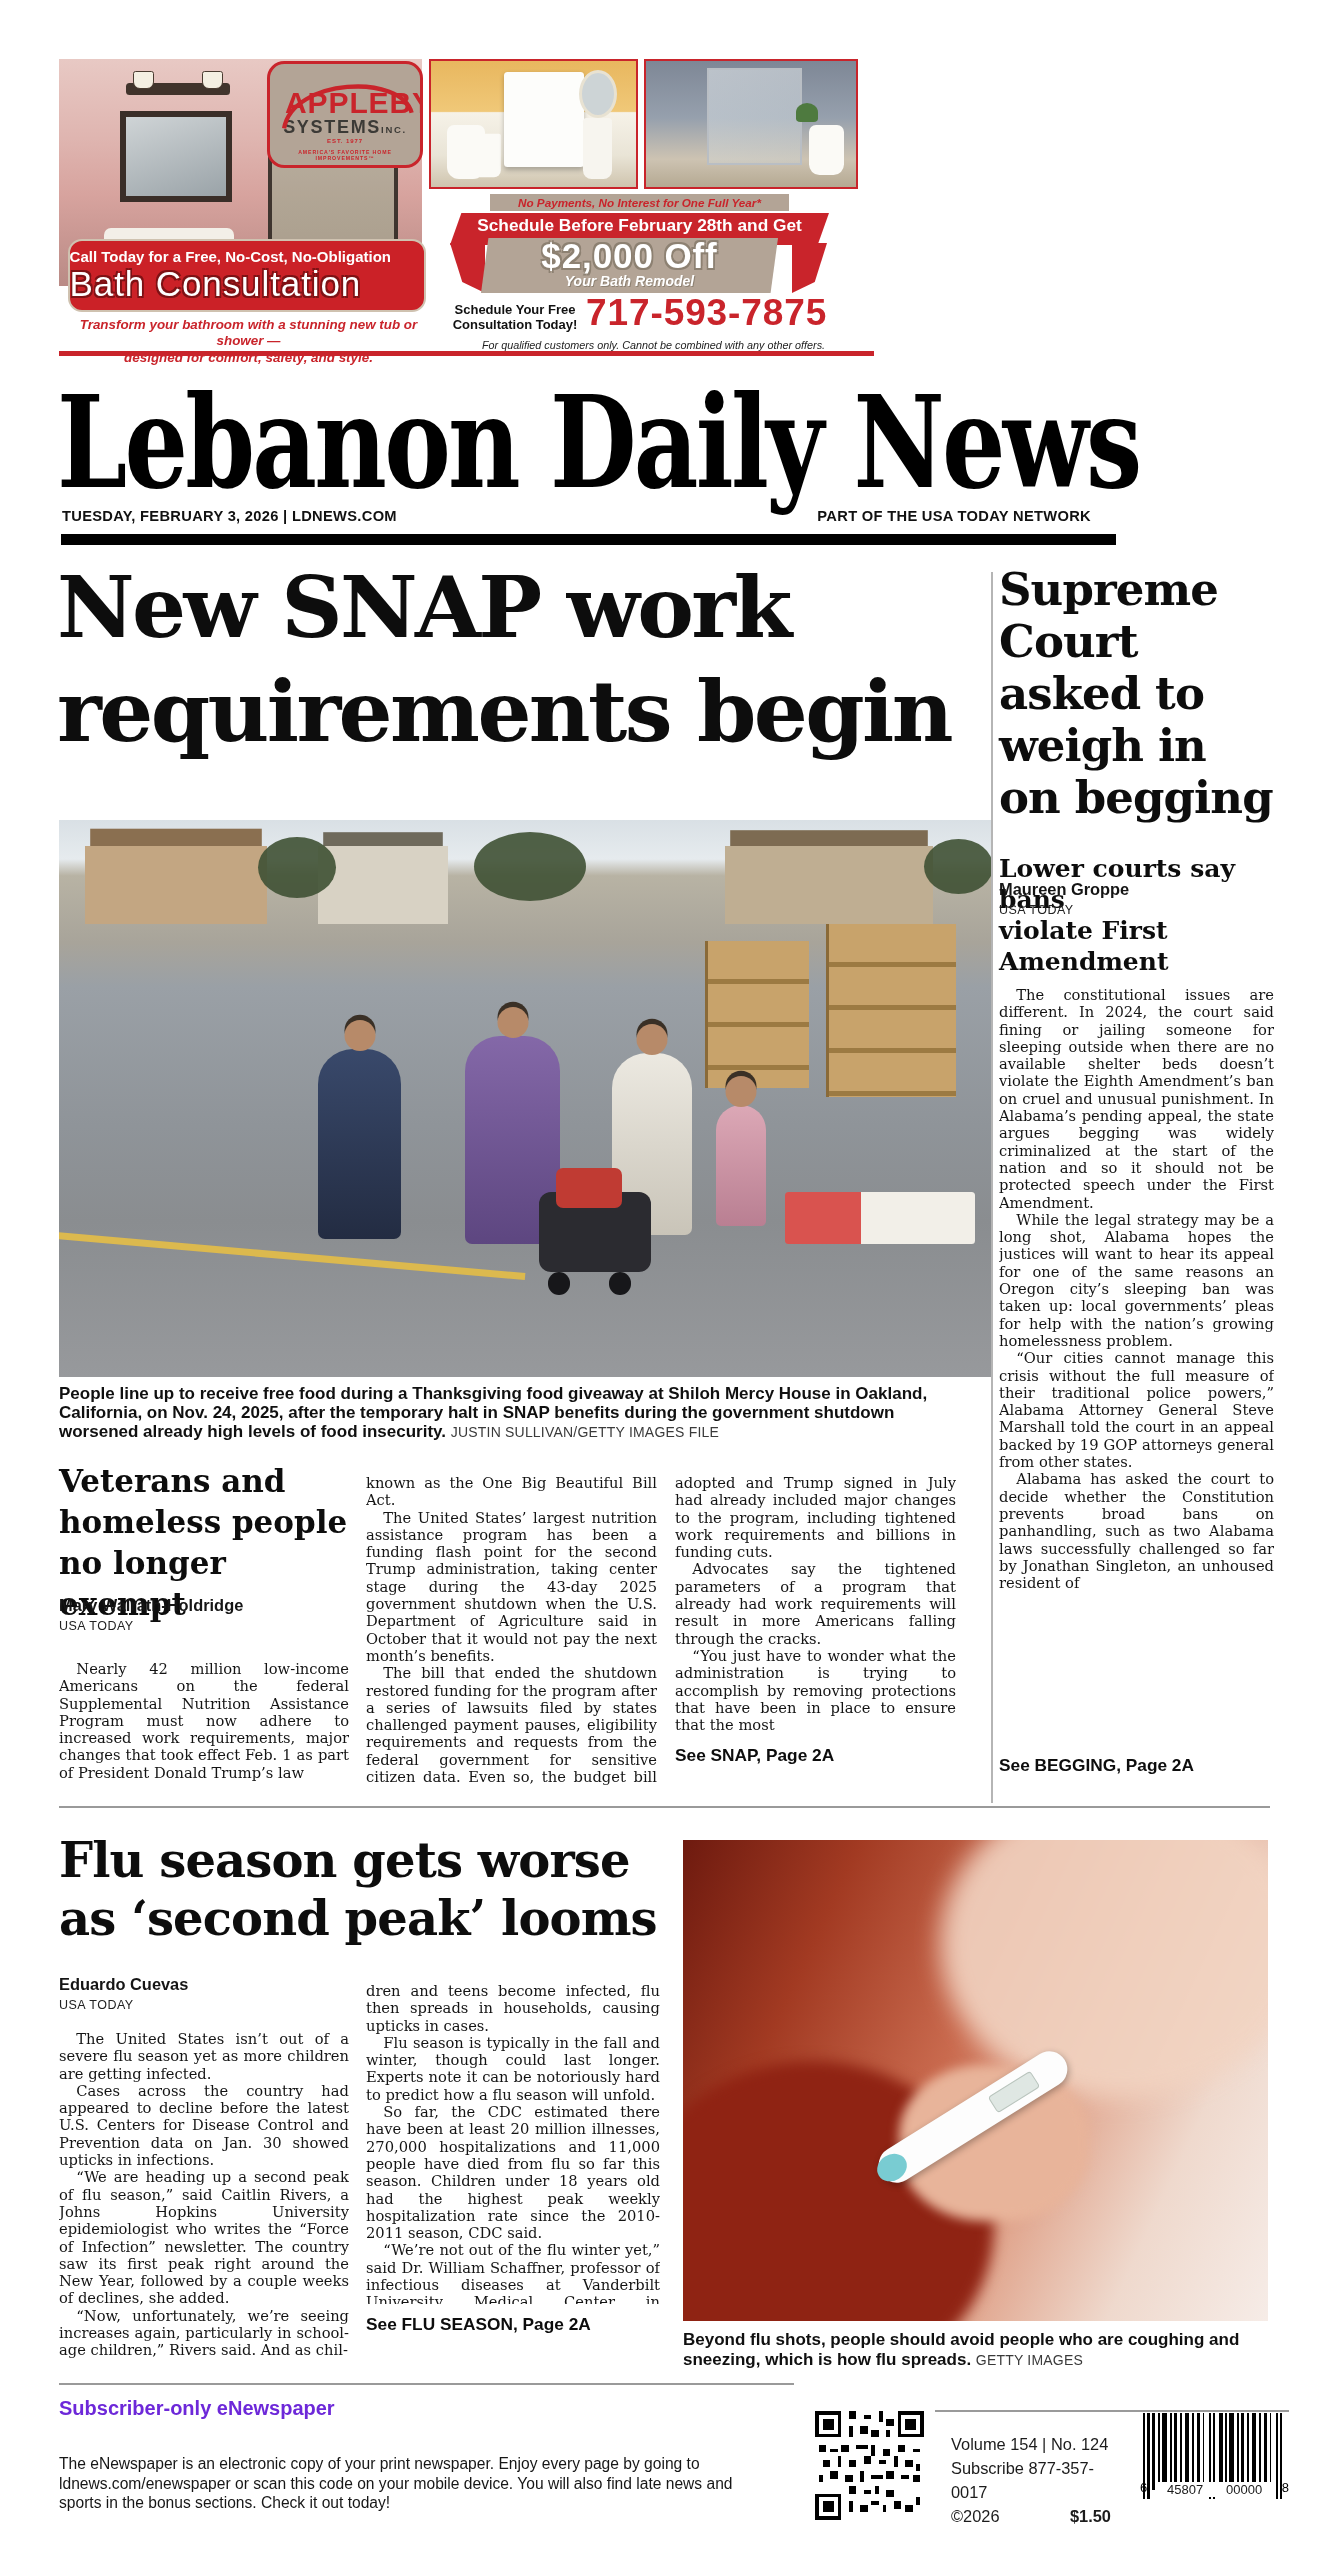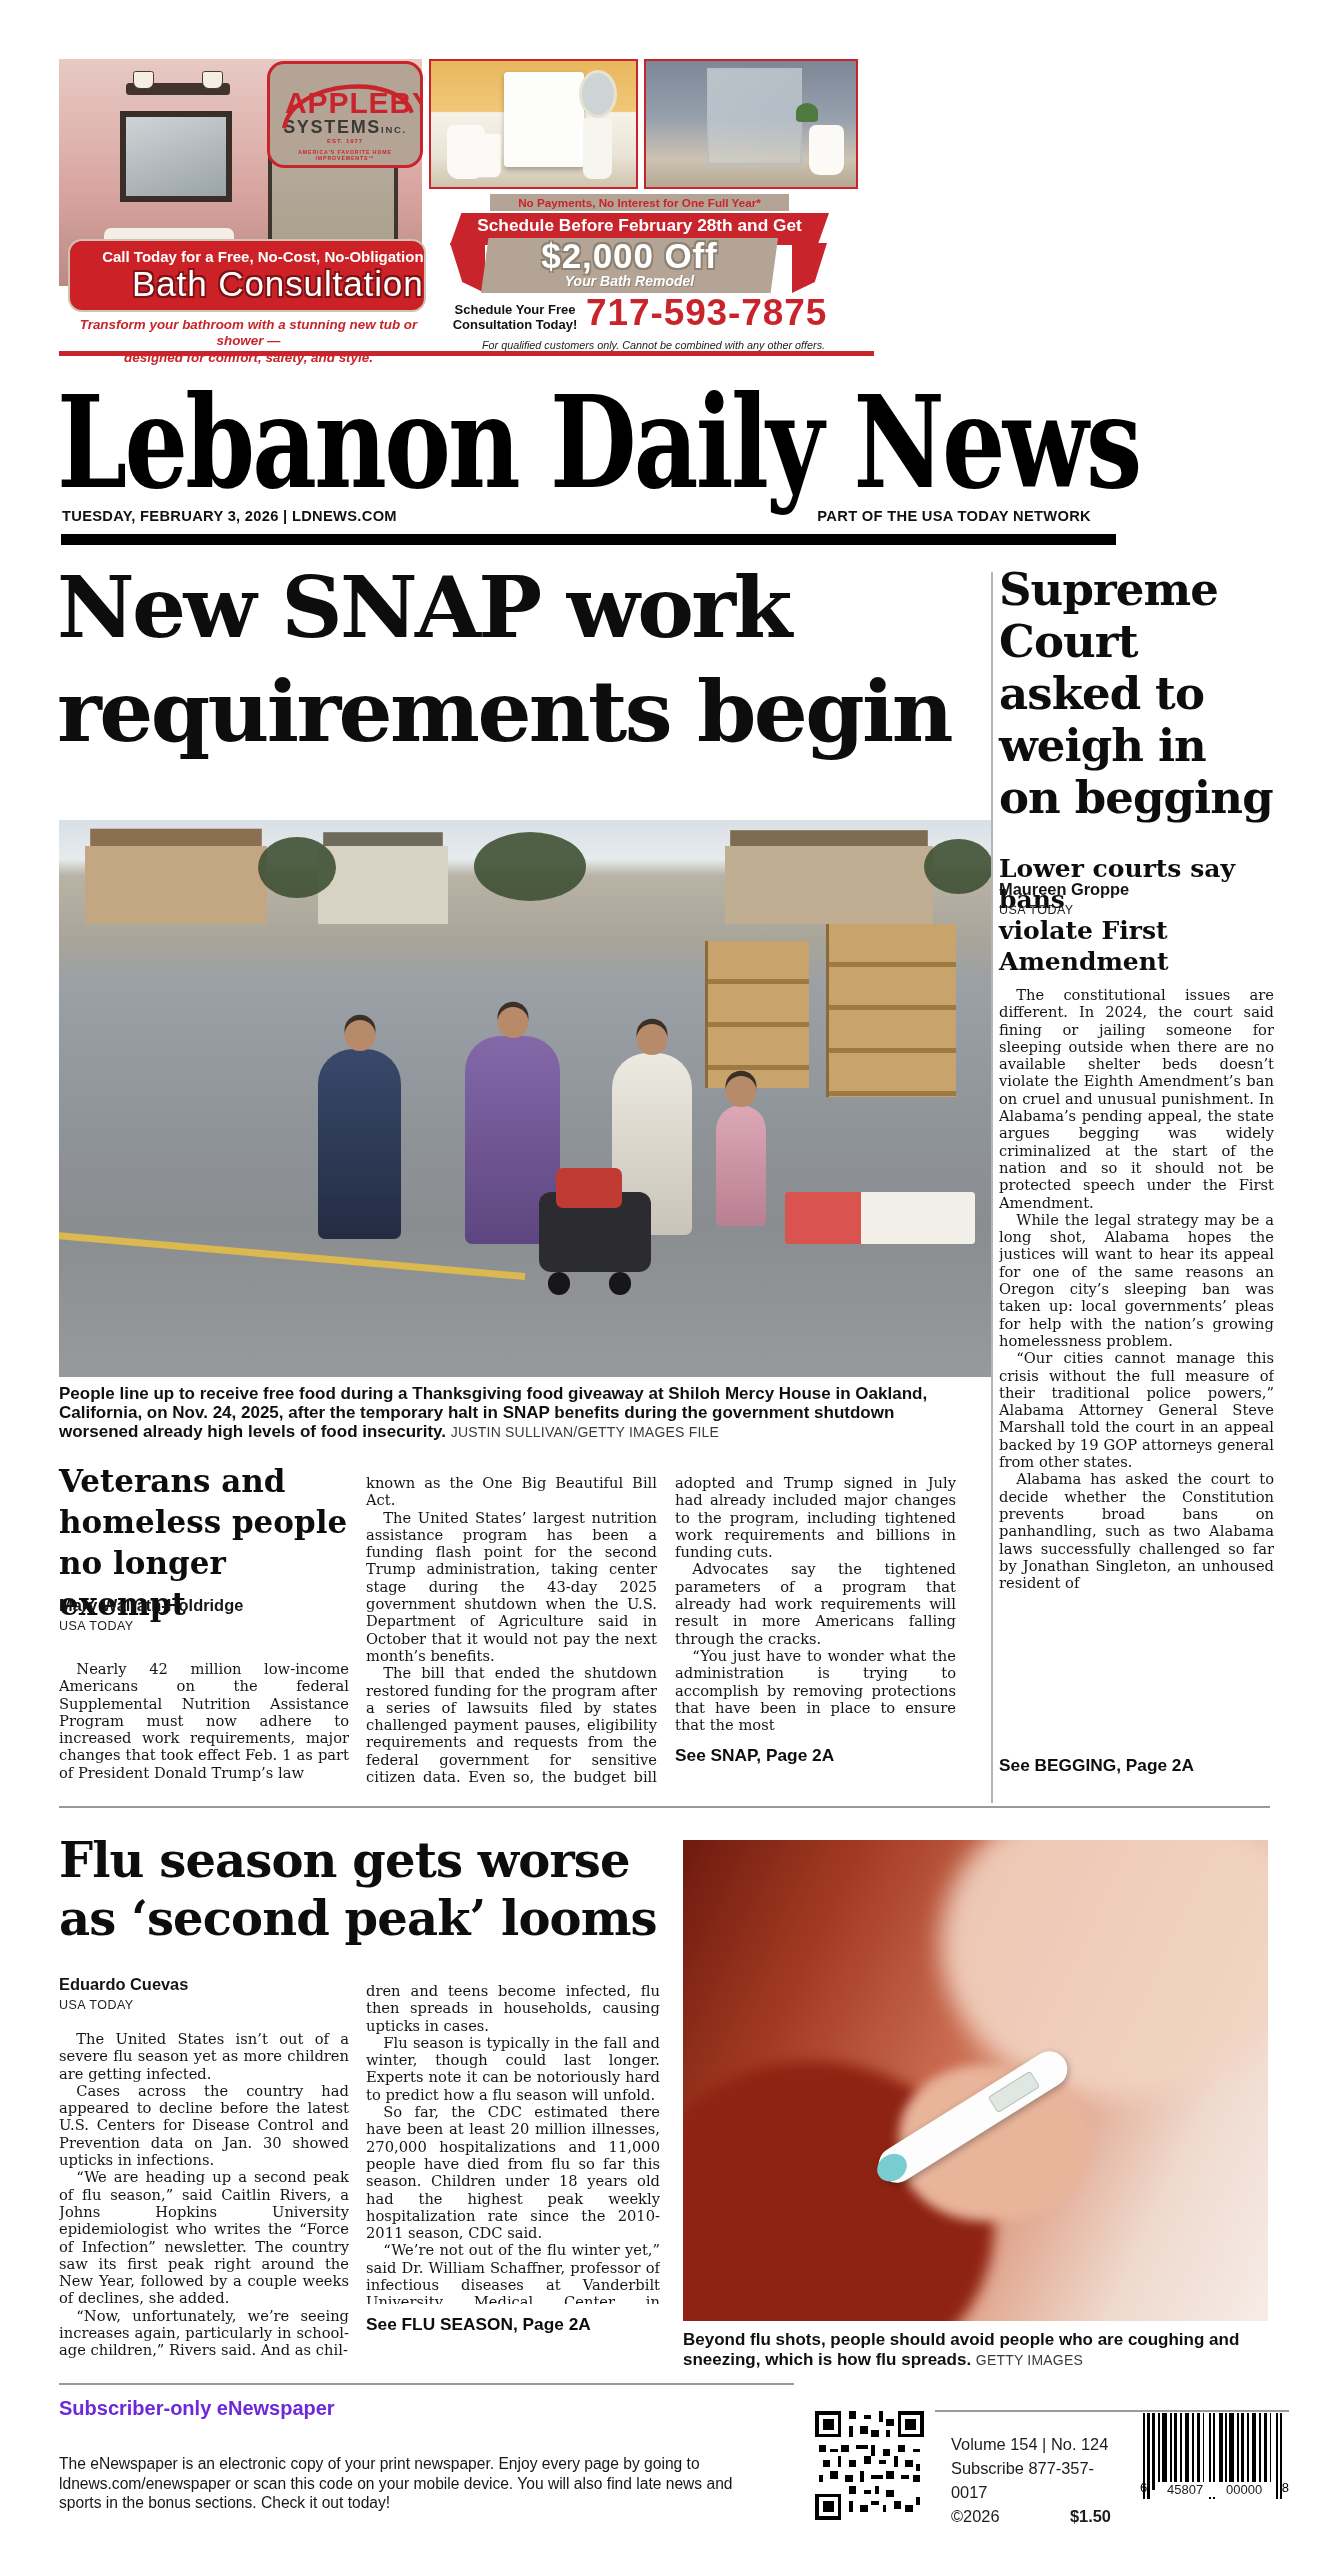--- a/index.html
+++ b/index.html
@@ -30,33 +30,33 @@
     background:linear-gradient(180deg,#e8b75f 0%,#f0c878 40%,#f6f2e8 41%,#e9e4d6 75%,#cfc4ae 100%); }
   .toilet { position:absolute; left:15.6px; bottom:8.6px; width:38px; height:54px; background:#fbfaf6; border-radius:7px 7px 12px 12px; box-shadow:21px 3.5px 0 -5.2px #fbfaf6; }
   .tub-panel { position:absolute; left:73px; top:10.4px; width:80px; height:95px; background:#fdfdfb; border-radius:3.5px; box-shadow:0 2.6px 5.2px rgba(0,0,0,.25); }
   .pedestal { position:absolute; right:24px; bottom:8.6px; width:29px; height:61px; background:#f7f5ef; border-radius:3.5px 3.5px 8.6px 8.6px; }
   .oval-mirror { position:absolute; right:19px; top:8.6px; width:38px; height:48px; border:3.5px solid #e8e2d2; border-radius:50%; background:#cdd4d6; }
   #ad-photo-right { left:585px; top:5.2px; width:214px; height:130px; border:2.6px solid #c9242b;
     background:linear-gradient(180deg,#7e8796 0%,#96a0ad 45%,#cdc3b2 78%,#b5a992 100%); }
   .glass-door { position:absolute; left:61px; top:7px; width:95px; height:97px; background:linear-gradient(170deg,rgba(235,240,242,.55),rgba(200,210,215,.35)); border:2.6px solid #b9bec4; }
   .toilet2 { position:absolute; right:12px; bottom:12px; width:35px; height:50px; background:#fbfaf6; border-radius:7px 7px 10.4px 10.4px; }
   .plant { position:absolute; right:38px; top:42px; width:22.5px; height:19px; background:#4e7a3f; border-radius:50% 50% 20% 20%; }
-  #ad-ribbon { left:431px; top:140px; width:299px; height:17.3px; background:#b3a496; color:#c9242b; font-weight:bold; font-size:11.7px; text-align:center; line-height:17.3px; }
+  #ad-ribbon { left:431px; top:140px; width:299px; height:17.3px; background:#b3a496; color:#c9242b; font-style:italic; font-weight:bold; font-size:11.7px; text-align:center; line-height:17.3px; }
   #ad-redbanner { left:391px; top:159px; width:379px; height:32px; background:#c9242b; color:#fff; font-weight:bold; font-size:17.3px; text-align:center; line-height:25px; clip-path:polygon(3% 0,100% 0,97% 100%,0 100%); }
   #ad-tanbox { left:422px; top:184px; width:297px; height:55px; background:#b3a496; text-align:center; clip-path:polygon(2.5% 0,100% 0,97.5% 100%,0 100%); }
   .tan-wing { width:35px; height:50px; background:#c9242b; top:189px; }
   #wing-l { left:391px; clip-path:polygon(0 0,100% 0,100% 100%,35% 78%); }
   #wing-r { left:733px; clip-path:polygon(0 0,100% 0,65% 78%,0 100%); }
   .amount { font-size:35px; font-weight:bold; color:#fff; line-height:36px; letter-spacing:0.9px;
     text-shadow:-1.7px -1.7px 0 #8d8172, 1.7px -1.7px 0 #8d8172, -1.7px 1.7px 0 #8d8172, 1.7px 1.7px 0 #8d8172; }
   .amount-sub { font-size:14px; font-weight:bold; font-style:italic; color:#fff; line-height:14px; text-shadow:0.9px 0.9px 0 #8d8172; }
   #ad-cta { left:387px; top:249px; width:138px; text-align:center; font-weight:bold; font-size:13px; line-height:14.7px; color:#111; }
   #ad-phone { left:527px; top:240px; font-size:37px; font-weight:bold; color:#c9242b; letter-spacing:0.9px; line-height:1; }
   #ad-disclaimer { left:387px; top:285px; width:415px; font-style:italic; font-size:10.8px; color:#222; text-align:center; }
-  #ad-callbox { left:8.6px; top:185px; width:358px; height:73px; background:#cb2127; border:2.6px solid #cfc2b0; border-radius:14px; text-align:right; padding-top:7px; }
+  #ad-callbox { left:8.6px; top:185px; width:358px; height:73px; background:#cb2127; border:2.6px solid #cfc2b0; border-radius:14px; text-align:left; padding-top:7px; }
   .call-line { color:#fff; font-weight:bold; font-size:15px; line-height:17.3px; }
   .call-big { font-size:35px; font-weight:normal; color:#ffffff; letter-spacing:0.9px; line-height:38px;
     text-shadow:-1.7px -1.7px 0 #7e1215, 1.7px -1.7px 0 #7e1215, -1.7px 1.7px 0 #7e1215, 1.7px 1.7px 0 #7e1215; }
   #ad-tagline { left:0; top:263px; width:379px; color:#c9242b; font-style:italic; font-weight:bold; font-size:13.4px; line-height:16.4px; text-align:center; }
   #ad-rule { left:0; top:297px; width:815px; height:5.2px; background:#c9242b; }
 
   
   #masthead-title { left:57px; top:375px; font-family:"DejaVu Serif", serif; font-weight:bold; font-size:128px; line-height:1.05; white-space:nowrap; transform:scaleX(0.78); transform-origin:0 0; color:#000; letter-spacing:-3.5px; }
   #dateline { left:62px; top:508px; font-size:14.7px; font-weight:bold; letter-spacing:0.3px; color:#111; }
   #network { left:728px; top:508px; width:363px; text-align:right; font-size:14.7px; font-weight:bold; letter-spacing:0.3px; color:#111; }

